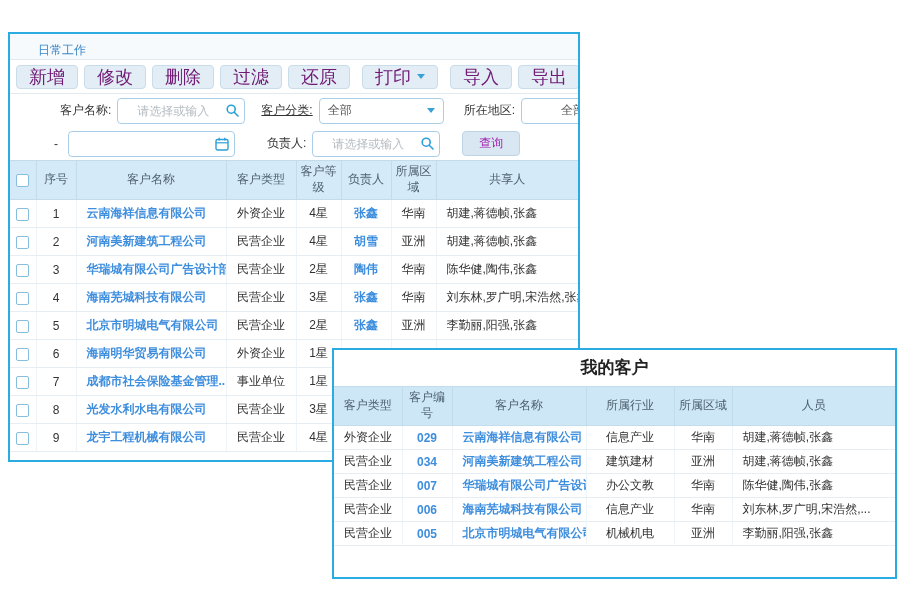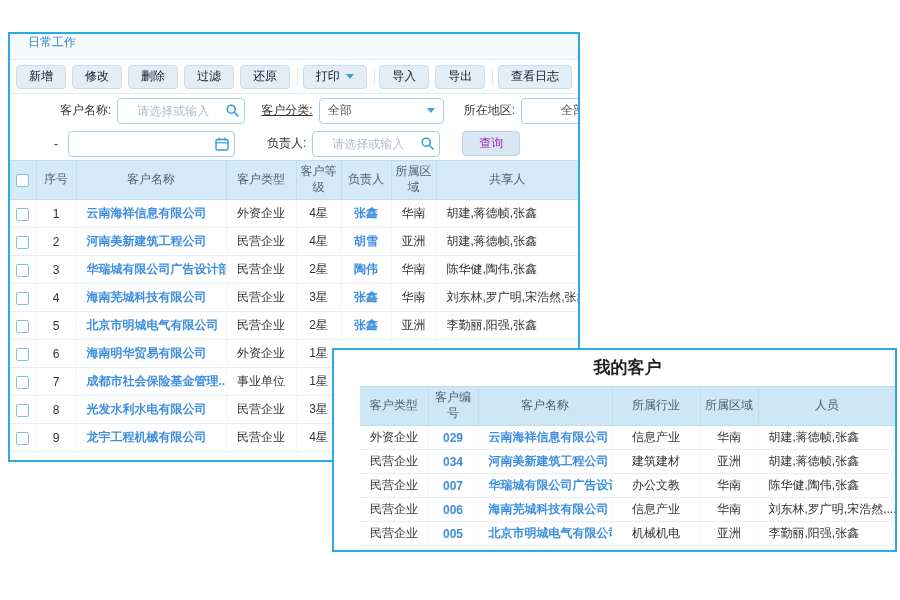--- a/index.html
+++ b/index.html
@@ -1,34 +1,34 @@
 <!DOCTYPE html>
 <html><head>
 <meta charset="utf-8">
 <style>
   * { margin:0; padding:0; box-sizing:border-box; }
   html,body { width:900px; height:600px; background:#fff; overflow:hidden;
               font-family:"Liberation Sans", sans-serif; }
   .panel { position:absolute; background:#fff; border:2px solid #2aace2; overflow:hidden; }
   #main-panel { left:8px; top:32px; width:572px; height:430px; z-index:1; }
-  #my-panel   { left:332px; top:348px; width:565px; height:204px; z-index:5;padding-left:26px; }
-
-  
-  .tabbar { height:26px; display:flex; align-items:flex-start; background:#f6fafd;
-            border-bottom:1px solid #e2eaf0; padding-left:16px; }
+  #my-panel   { left:332px; top:348px; width:565px; height:231px; z-index:5; }
+
+  
+  .tabbar { height:26px; display:flex; align-items:flex-end; background:#f6fafd;
+            border-bottom:1px solid #e2eaf0; padding-left:26px; }
   .tab { font-size:12px; color:#3a87c8; display:flex; align-items:center; padding:0 2px;
          margin-right:30px; cursor:pointer; }
   .tab.active { color:#333; font-weight:bold; border-bottom:2px solid #2d9fd8; }
   .tab .close { color:#8ab4cc; font-weight:normal; font-size:11px; margin-left:4px;
                 position:relative; top:-4px; }
 
   
   .toolbar { height:34px; display:flex; align-items:center; padding:0 0 0 6px;
              border-bottom:1px solid #e2eaf0; }
-  .tbtn { height:24px; padding:0 12px; font-size:12px; color:#0f172a; background:#e3edf5;
+  .tbtn { height:24px; padding:0 12px; font-size:18px; color:#701a75; background:#e3edf5;
           border:1px solid #c9dcea; border-radius:4px; margin-right:6px; cursor:pointer;
           display:inline-flex; align-items:center; white-space:nowrap; }
   .tdivider { width:1px; height:18px; background:#e2eaf0; margin:0 5px 0 1px; }
   .caret { width:0; height:0; border-left:4px solid transparent; border-right:4px solid transparent;
            border-top:5px solid #3aa0d8; display:inline-block; margin-left:6px; }
 
   
   .frow { height:33px; display:flex; align-items:center; font-size:12px; color:#333;padding-left:32px; }
   .frow > * { flex-shrink:0; }
   .flabel { margin-right:6px; }

